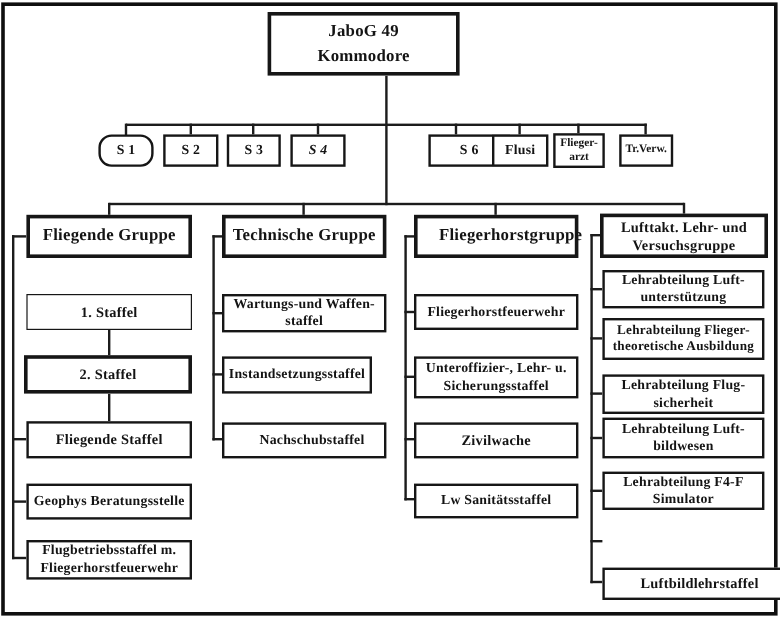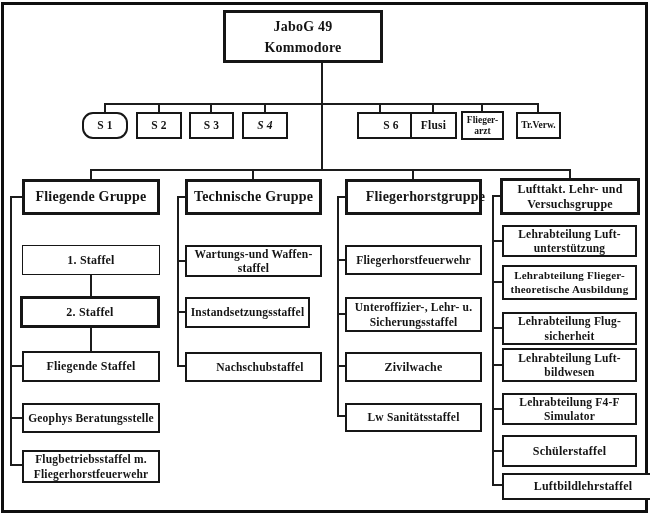--- a/index.html
+++ b/index.html
@@ -122,15 +122,14 @@
   <div class="box" style="left:502px;top:225px;width:135px;height:32px;">Lehrabteilung Luft-
 unterstützung</div>
   <div class="box" style="left:502px;top:265px;width:135px;height:35px;font-size:11px;">Lehrabteilung Flieger-
 theoretische Ausbildung</div>
   <div class="box" style="left:502px;top:312px;width:135px;height:33px;">Lehrabteilung Flug-
 sicherheit</div>
   <div class="box" style="left:502px;top:348px;width:135px;height:34px;">Lehrabteilung Luft-
 bildwesen</div>
   <div class="box" style="left:502px;top:393px;width:135px;height:32px;">Lehrabteilung F4-F
 Simulator</div>
-  <div class="box" style="left:502px;top:435px;width:135px;height:32px;font-size:12px;">Schülerstaffel</div>
   <div class="box" style="left:502px;top:473px;width:162px;height:27px;font-size:12px;">Luftbildlehrstaffel</div>
 </div>
 
 </body></html>

